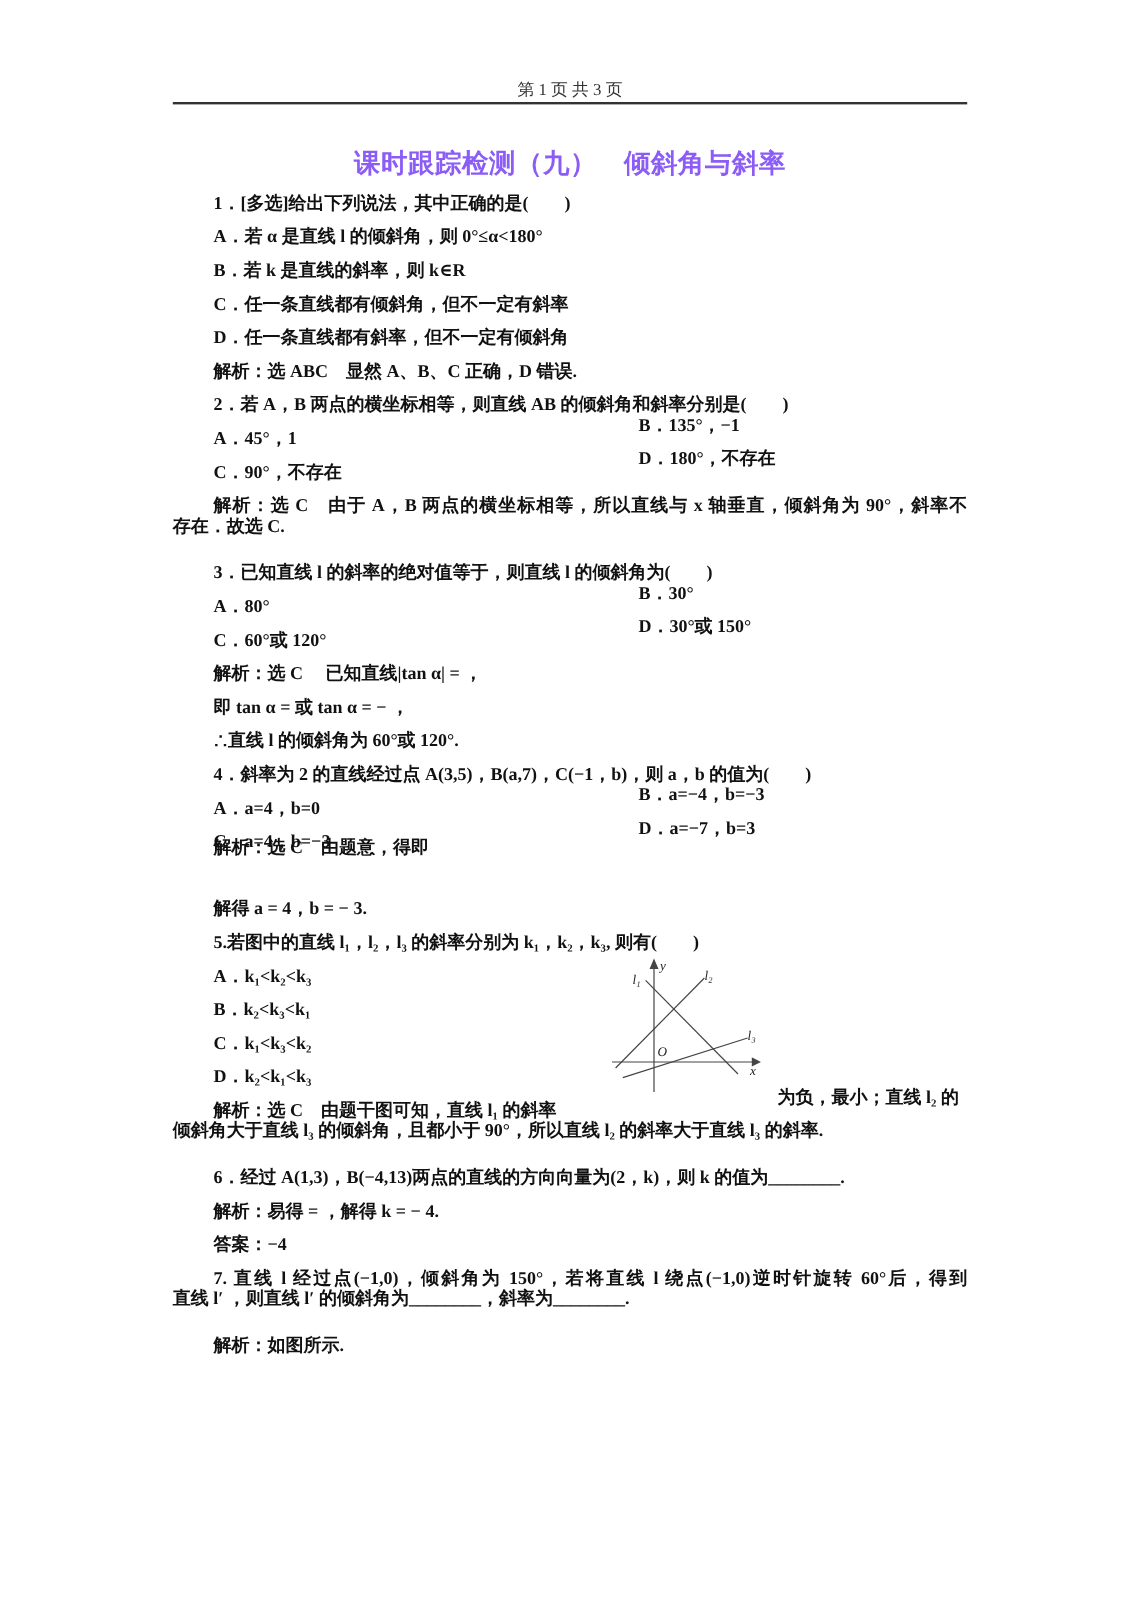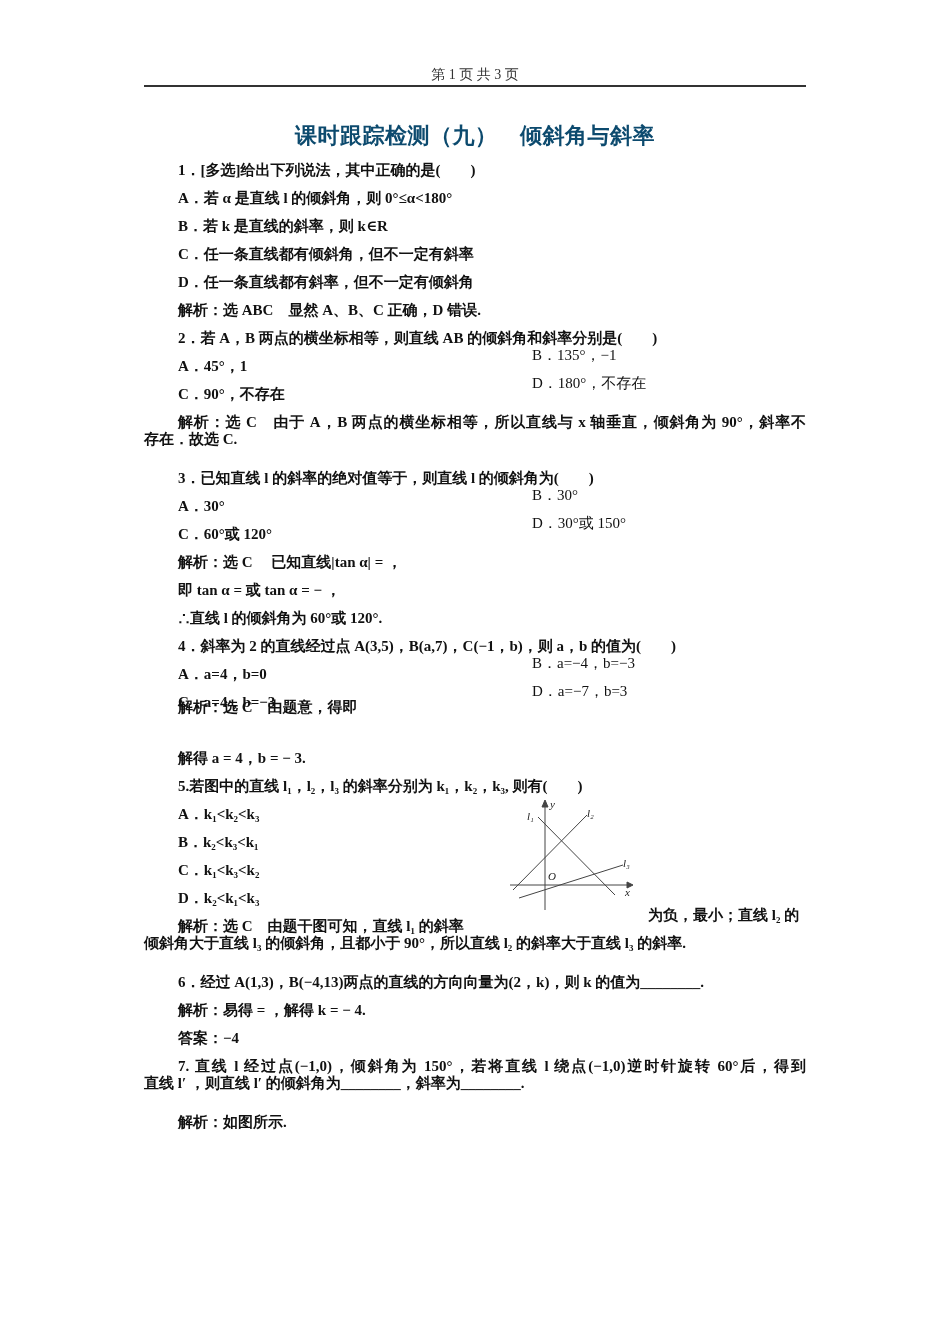--- a/index.html
+++ b/index.html
@@ -3,27 +3,27 @@
 <meta charset="utf-8">
 <style>
   html, body { margin: 0; padding: 0; background: #ffffff; }
   body { width: 950px; height: 1344px; position: relative; overflow: hidden;
          font-family: "Liberation Serif", "DejaVu Serif", serif; color: #111; }
   .header { position: absolute; left: 144px; top: 66px; width: 662px; text-align: center;
             font-size: 14px; color: #333; }
   .header-rule { position: absolute; left: 144px; top: 85px; width: 662px; height: 0;
                  border-top: 2px solid #333; }
   .title { position: absolute; left: 144px; top: 121px; width: 662px; text-align: center;
-           font-size: 22px; font-weight: bold; color: #0c4a6e; letter-spacing: 0.5px;
+           font-size: 22px; font-weight: bold; color: #8b5cf6; letter-spacing: 0.5px;
            font-family: "DejaVu Sans", "Liberation Sans", sans-serif; }
   .line { position: absolute; left: 144px; width: 662px; font-size: 15px; font-weight: bold;
           line-height: 20px; white-space: nowrap;
           font-family: "Liberation Serif", "DejaVu Serif", serif; }
   .indent { padding-left: 34px; box-sizing: border-box; margin-top: 11px; }
-  .col2 { position: absolute; left: 532px; font-size: 15px; font-weight: normal; line-height: 20px;
+  .col2 { position: absolute; left: 532px; font-size: 15px; font-weight: bold; line-height: 20px;
           white-space: nowrap; font-family: "Liberation Serif", "DejaVu Serif", serif; }
   .justify { white-space: normal; text-align: justify; text-align-last: justify; }
   .figure { position: absolute; left: 505px; top: 795px; width: 135px; height: 120px; }
 </style>
 </head>
 <body>
 
 <div class="header">第 1 页 共 3 页</div>
 <div class="header-rule"></div>
 <div class="title">课时跟踪检测（九）　倾斜角与斜率</div>
@@ -37,21 +37,21 @@
 
 <div class="line indent" style="top:317px">2．若 A，B 两点的横坐标相等，则直线 AB 的倾斜角和斜率分别是(　　)</div>
 <div class="line indent" style="top:345px">A．45°，1</div>
 <div class="col2" style="top:345px">B．135°，−1</div>
 <div class="line indent" style="top:373px">C．90°，不存在</div>
 <div class="col2" style="top:373px">D．180°，不存在</div>
 <div class="line indent justify" style="top:401px">解析：选 C　由于 A，B 两点的横坐标相等，所以直线与 x 轴垂直，倾斜角为 90°，斜率不</div>
 <div class="line" style="top:429px">存在．故选 C.</div>
 
 <div class="line indent" style="top:457px">3．已知直线 l 的斜率的绝对值等于，则直线 l 的倾斜角为(　　)</div>
-<div class="line indent" style="top:485px">A．30°</div>
+<div class="line indent" style="top:485px">A．80°</div>
 <div class="col2" style="top:485px">B．30°</div>
 <div class="line indent" style="top:513px">C．60°或 120°</div>
 <div class="col2" style="top:513px">D．30°或 150°</div>
 <div class="line indent" style="top:541px">解析：选 C　 已知直线|tan α| = ，</div>
 <div class="line indent" style="top:569px">即 tan α = 或 tan α = − ，</div>
 <div class="line indent" style="top:597px">∴直线 l 的倾斜角为 60°或 120°.</div>
 
 <div class="line indent" style="top:625px">4．斜率为 2 的直线经过点 A(3,5)，B(a,7)，C(−1，b)，则 a，b 的值为(　　)</div>
 <div class="line indent" style="top:653px">A．a=4，b=0</div>
 <div class="col2" style="top:653px">B．a=−4，b=−3</div>

